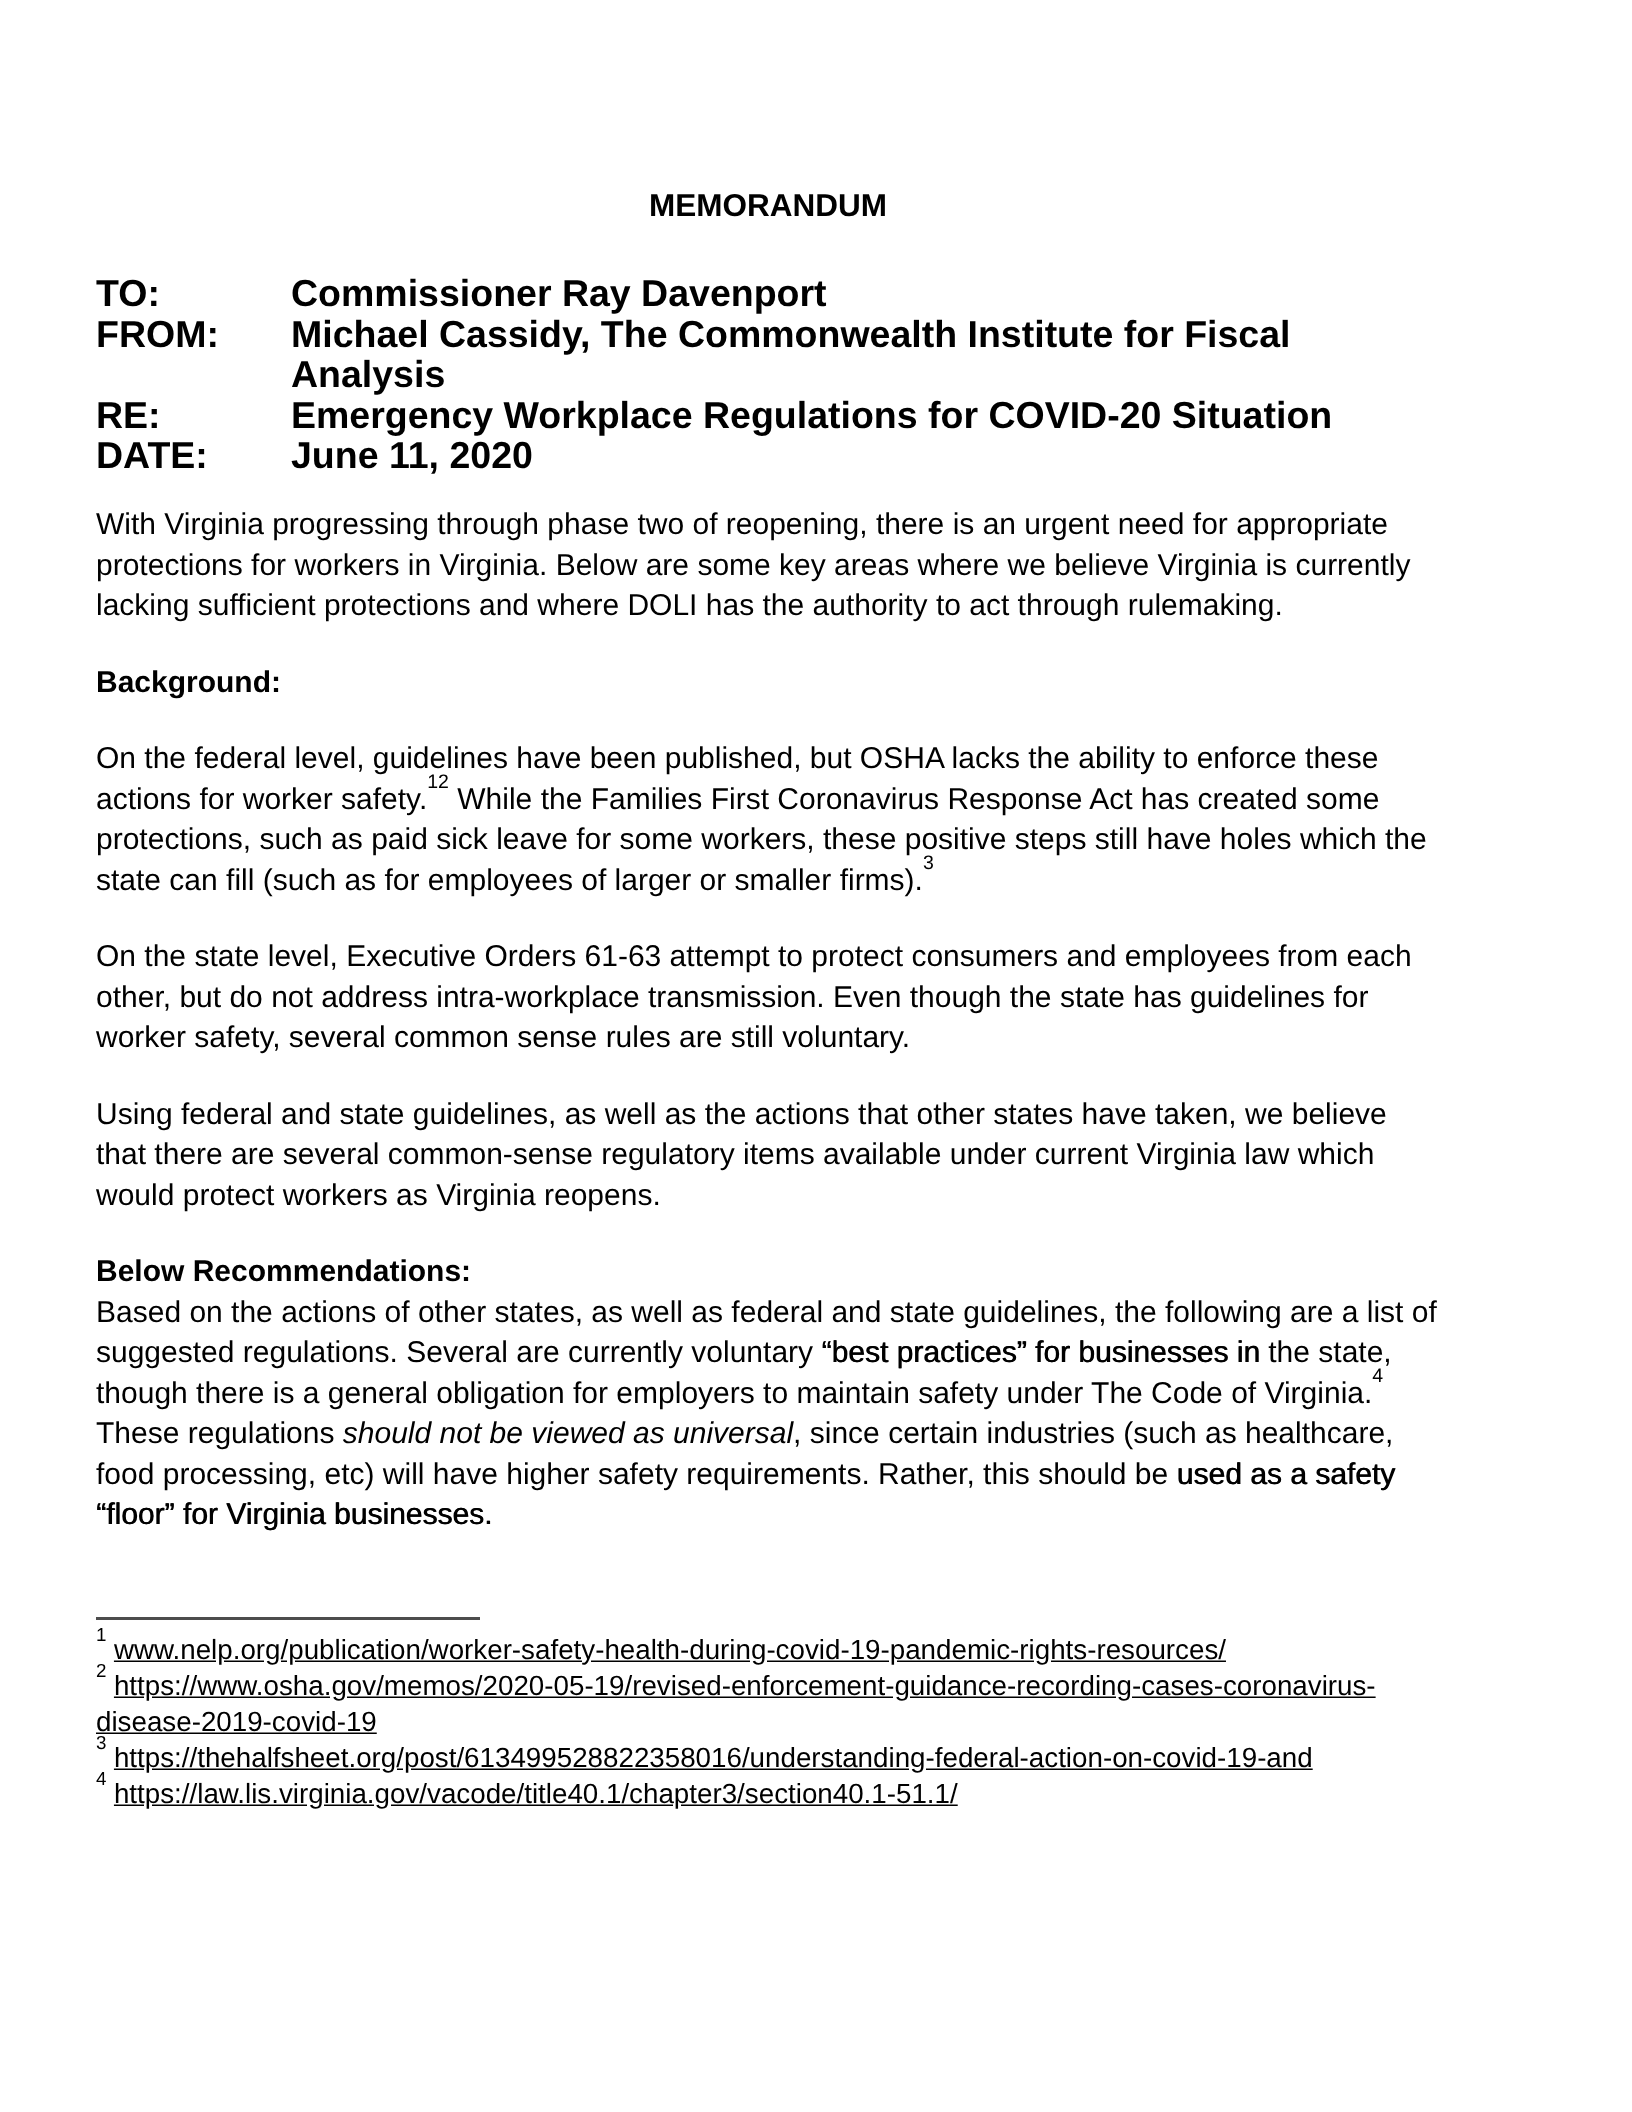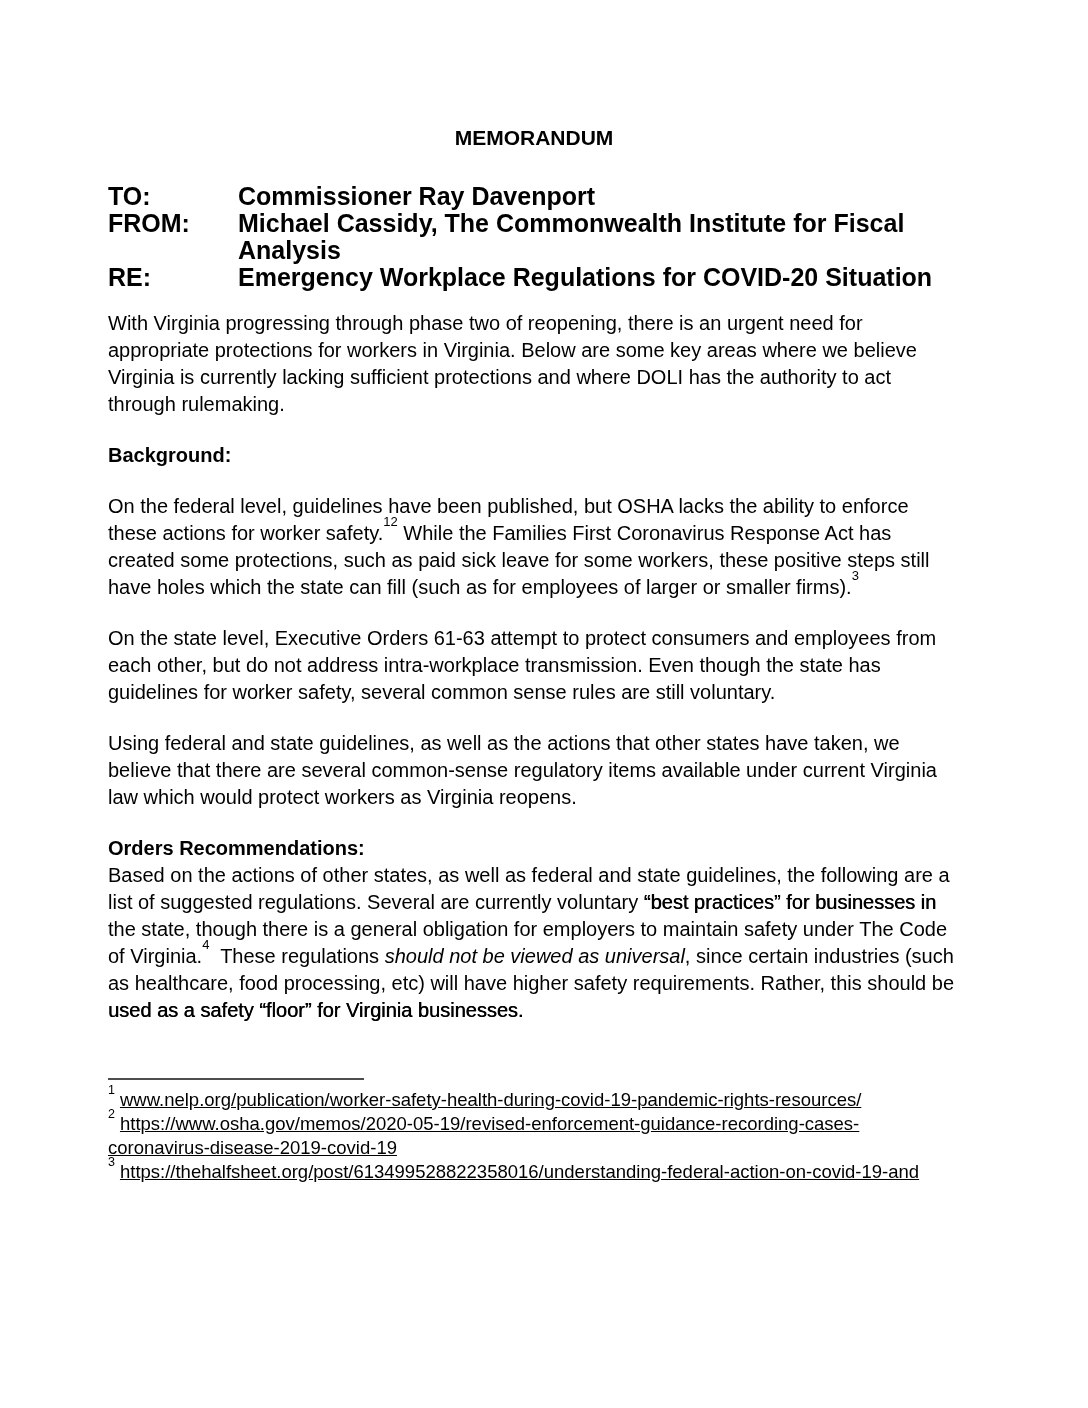--- a/index.html
+++ b/index.html
@@ -6,21 +6,21 @@
   body {
     width:1088px; height:1408px;
     background:#ffffff;
     color:#000000;
     font-family:"Liberation Sans", sans-serif;
     -webkit-font-smoothing:antialiased;
   }
   .page {
     box-sizing:border-box;
     width:1088px; height:1408px;
-    padding:124px 128px 0 108px;
+    padding:124px 128px 0 64px;
     overflow:hidden;
     position:relative;
   }
   .memo-title {
     font-size:21px;
     font-weight:700;
     line-height:27px;
     text-align:center;
     margin:0 0 32px 0;
   }
@@ -89,38 +89,43 @@
       <span class="hvalue">Commissioner Ray Davenport</span>
     </div>
     <div class="hrow">
       <span class="hlabel">FROM:</span>
       <span class="hvalue">Michael Cassidy, The Commonwealth Institute for Fiscal Analysis</span>
     </div>
     <div class="hrow">
       <span class="hlabel">RE:</span>
       <span class="hvalue">Emergency Workplace Regulations for COVID-20 Situation</span>
     </div>
+    <div class="hrow">
+      <span class="hlabel">DATE:</span>
+      <span class="hvalue">June 11, 2020</span>
+    </div>
   </div>
 
   <p class="para">With Virginia progressing through phase two of reopening, there is an urgent need for appropriate protections for workers in Virginia. Below are some key areas where we believe Virginia is currently lacking sufficient protections and where DOLI has the authority to act through rulemaking.</p>
 
 
   <p class="para heading">Background:</p>
 
   <p class="para"><span>On the federal level, guidelines have been published, but OSHA lacks the ability to enforce these actions for worker safety.</span><sup class="ref">12</sup><span> While the Families First Coronavirus Response Act has created some protections, such as paid sick leave for some workers, these positive steps still have holes which the state can fill (such as for employees of larger or smaller firms).</span><sup class="ref">3</sup></p>
 
   <p class="para">On the state level, Executive Orders 61-63 attempt to protect consumers and employees from each other, but do not address intra-workplace transmission. Even though the state has guidelines for worker safety, several common sense rules are still voluntary.</p>
 
   <p class="para">Using federal and state guidelines, as well as the actions that other states have taken, we believe that there are several common-sense regulatory items available under current Virginia law which would protect workers as Virginia reopens.</p>
 
-  <p class="para heading tight">Orders Recommendations:</p>
+  <p class="para heading tight">Below Recommendations:</p>
 
   <p class="para"><span>Based on the actions of other states, as well as federal and state guidelines, the following are a list of suggested regulations. Several are </span><span class="u">currently voluntary</span><span class="heavy"> “best practices” for businesses in</span><span> the state, though there is a general obligation for employers to maintain safety under The Code of Virginia.</span><sup class="ref">4</sup><span>&nbsp; These regulations </span><span class="i">should not be viewed as universal</span><span>, since certain industries (such as healthcare, food processing, etc) will have higher safety requirements. Rather, this should be </span><span class="heavy">used as a safety “floor” for Virginia businesses.</span></p>
 
   <hr class="fn-sep">
 
   <div class="footnotes">
     <div class="fn"><sup class="fn-num">1</sup><a class="fn-link">www.nelp.org/publication/worker-safety-health-during-covid-19-pandemic-rights-resources/</a></div>
     <div class="fn"><sup class="fn-num">2</sup><a class="fn-link">https://www.osha.gov/memos/2020-05-19/revised-enforcement-guidance-recording-cases-coronavirus-disease-2019-covid-19</a></div>
     <div class="fn"><sup class="fn-num">3</sup><a class="fn-link">https://thehalfsheet.org/post/613499528822358016/understanding-federal-action-on-covid-19-and</a></div>
+    <div class="fn"><sup class="fn-num">4</sup><a class="fn-link">https://law.lis.virginia.gov/vacode/title40.1/chapter3/section40.1-51.1/</a></div>
   </div>
 
 </div>
 
 </body></html>

